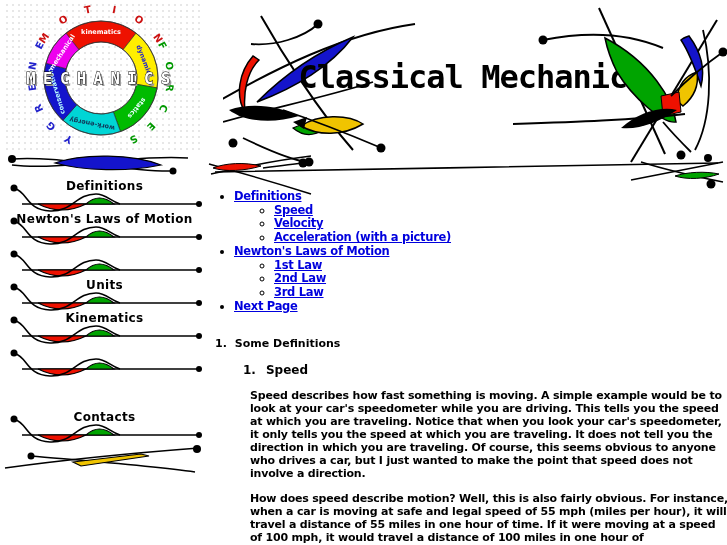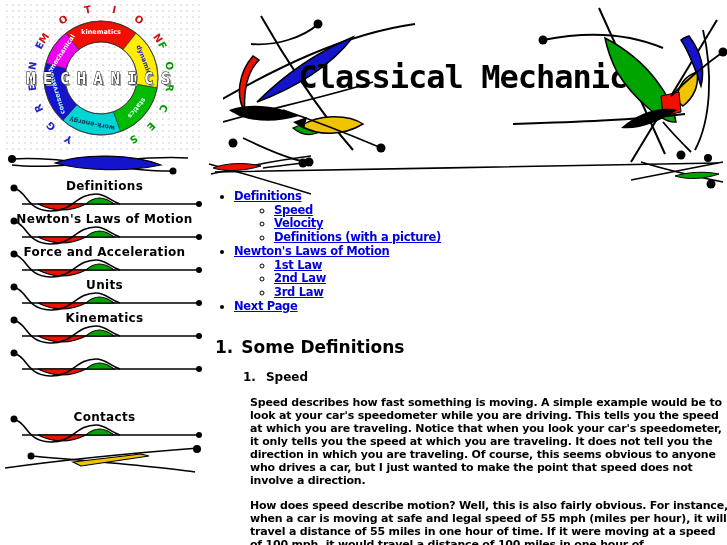--- a/index.html
+++ b/index.html
@@ -19,21 +19,21 @@
   .nav-item{position:absolute;left:2px;width:205px;height:33px;cursor:pointer;}
   .nav-label{position:absolute;left:0;top:0;width:100%;text-align:center;
     font-weight:bold;font-size:12px;letter-spacing:0.3px;line-height:13px;}
   .nav-svg{position:absolute;left:0;top:0;width:205px;height:33px;}
   
   #content{left:200px;top:190px;width:527px;}
   ul.toc{margin:0;padding:0 0 0 34px;list-style:disc;}
   ul.toc ul{margin:0;padding:0 0 0 40px;list-style:circle;}
   ul.toc li{font-weight:bold;font-size:11.5px;line-height:13.7px;letter-spacing:-0.3px;}
   a.lnk{color:#0000dd;text-decoration:underline;cursor:pointer;}
-  .sec-head{margin:24px 3px 0 15px;font-weight:bold;font-size:17px;}
+  .sec-head{margin:24px 3px 0 15px;font-weight:bold;font-size:11px;}
   .sec-num{margin-right:8px;}
   .sub-head{margin:13px 0 0 43px;font-weight:bold;font-size:12px;}
   .sub-num{margin-right:10px;}
   .para{margin:12px 0 0 50px;width:478px;font-weight:bold;font-size:11px;
     line-height:13px;letter-spacing:-0.2px;text-align:left;}
 </style>
 </head>
 <body>
 
 <div id="stage">
@@ -180,21 +180,20 @@
 
     <div class="nav-item" style="top:96px;">
       <svg class="nav-svg" viewBox="0 0 205 33">
         <circle cx="12" cy="8" r="3.5"></circle>
           <line x1="20" y1="24" x2="197" y2="24" stroke="#000" stroke-width="1.6"></line>
         <circle cx="197" cy="24" r="3"></circle>
         <path d="M36,24 Q60,36 84,24 Z" fill="#ee1100" stroke="#000" stroke-width="1.2"></path>
         <path d="M84,24 Q97,12 112,24 Z" fill="#00a400" stroke="#000" stroke-width="1.2"></path>
         <path d="M12,8 C26,12 24,30 48,31 C70,32 74,14 94,14 C104,14 108,21 118,24" fill="none" stroke="#000" stroke-width="1.6"></path>
       </svg>
-      <span class="nav-label">Force and Acceleration</span>
     </div>
 
     <div class="nav-item" style="top:129px;">
       <svg class="nav-svg" viewBox="0 0 205 33">
         <circle cx="12" cy="8" r="3.5"></circle>
           <line x1="20" y1="24" x2="197" y2="24" stroke="#000" stroke-width="1.6"></line>
         <circle cx="197" cy="24" r="3"></circle>
         <path d="M36,24 Q60,36 84,24 Z" fill="#ee1100" stroke="#000" stroke-width="1.2"></path>
         <path d="M84,24 Q97,12 112,24 Z" fill="#00a400" stroke="#000" stroke-width="1.2"></path>
         <path d="M12,8 C26,12 24,30 48,31 C70,32 74,14 94,14 C104,14 108,21 118,24" fill="none" stroke="#000" stroke-width="1.6"></path>
@@ -248,21 +247,21 @@
   </div>
 
   <div class="abs" id="content">
 
     <ul class="toc">
       <li>
         <a class="lnk">Definitions</a>
         <ul>
           <li><a class="lnk">Speed</a></li>
           <li><a class="lnk">Velocity</a></li>
-          <li><a class="lnk">Definitions (with a picture)</a></li>
+          <li><a class="lnk">Acceleration (with a picture)</a></li>
         </ul>
       </li>
       <li>
         <a class="lnk">Newton's Laws of Motion</a>
         <ul>
           <li><a class="lnk">1st Law</a></li>
           <li><a class="lnk">2nd Law</a></li>
           <li><a class="lnk">3rd Law</a></li>
         </ul>
       </li>

